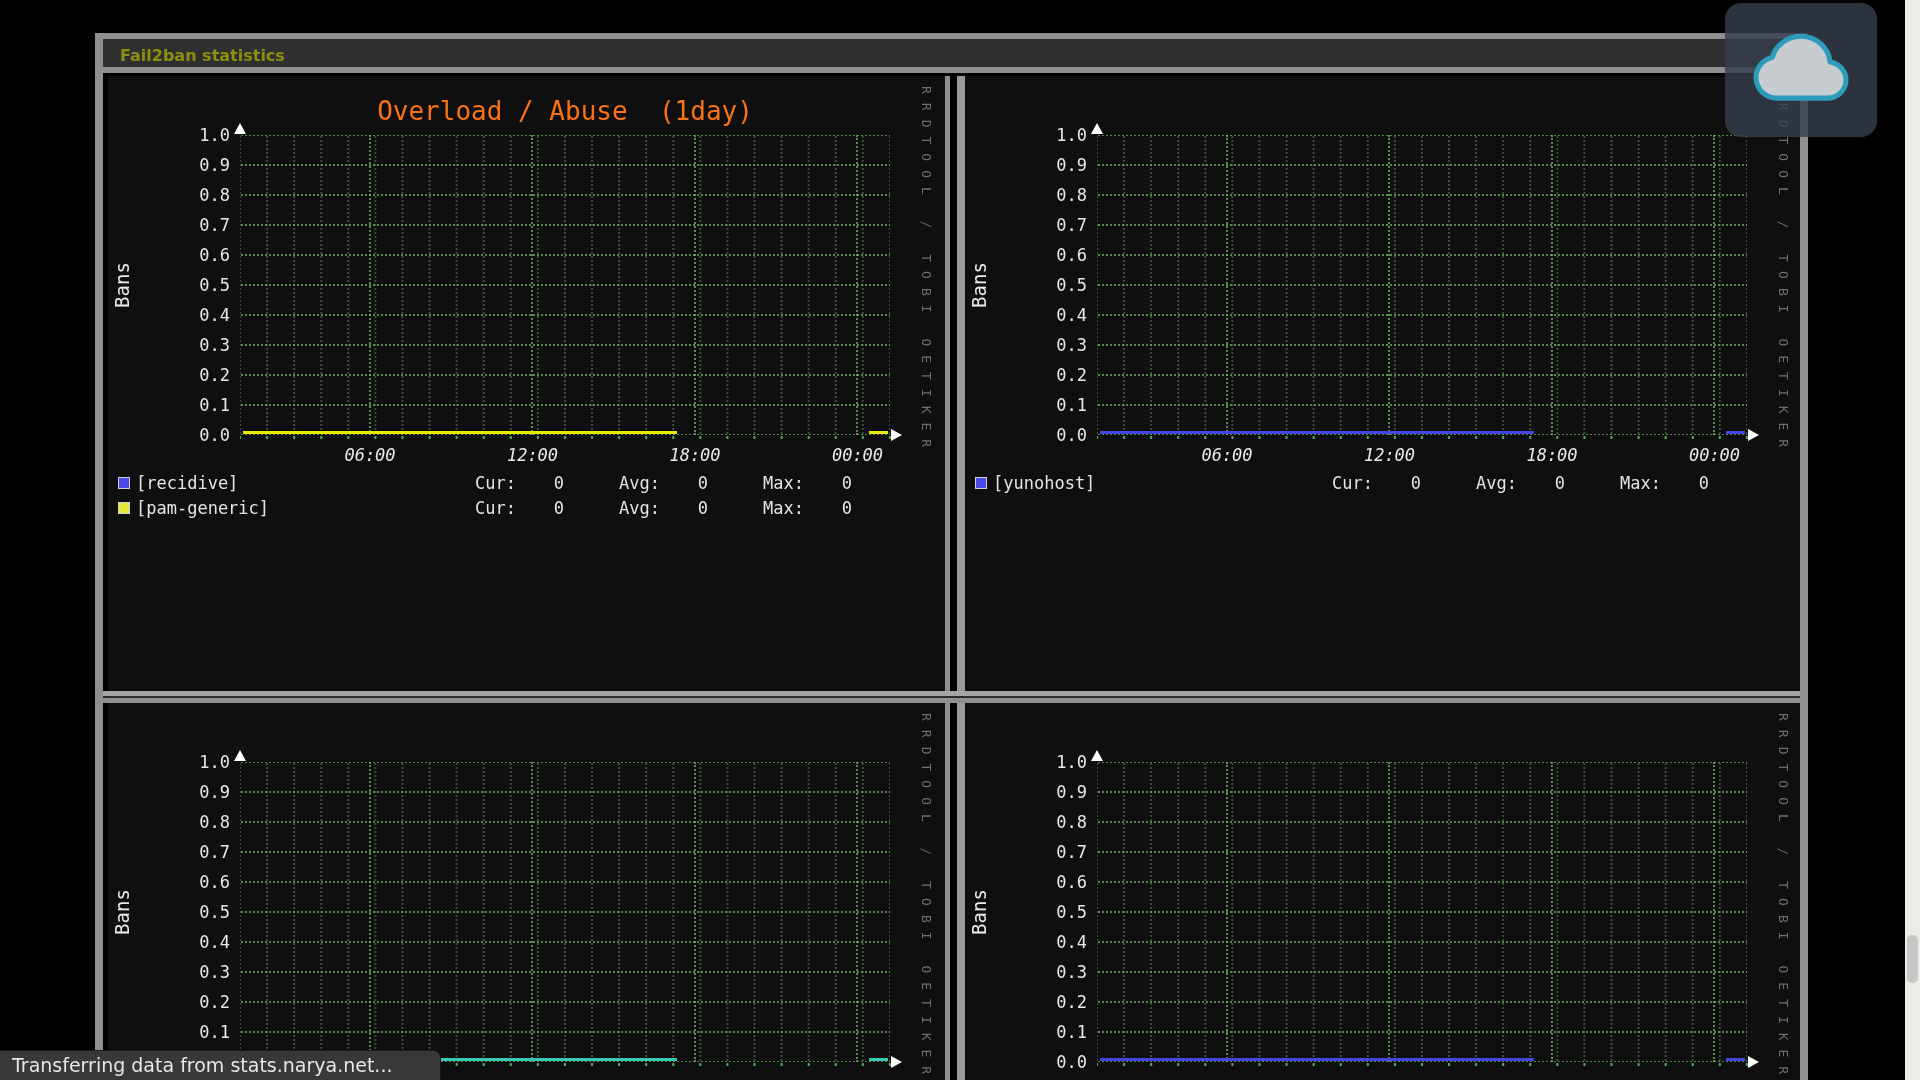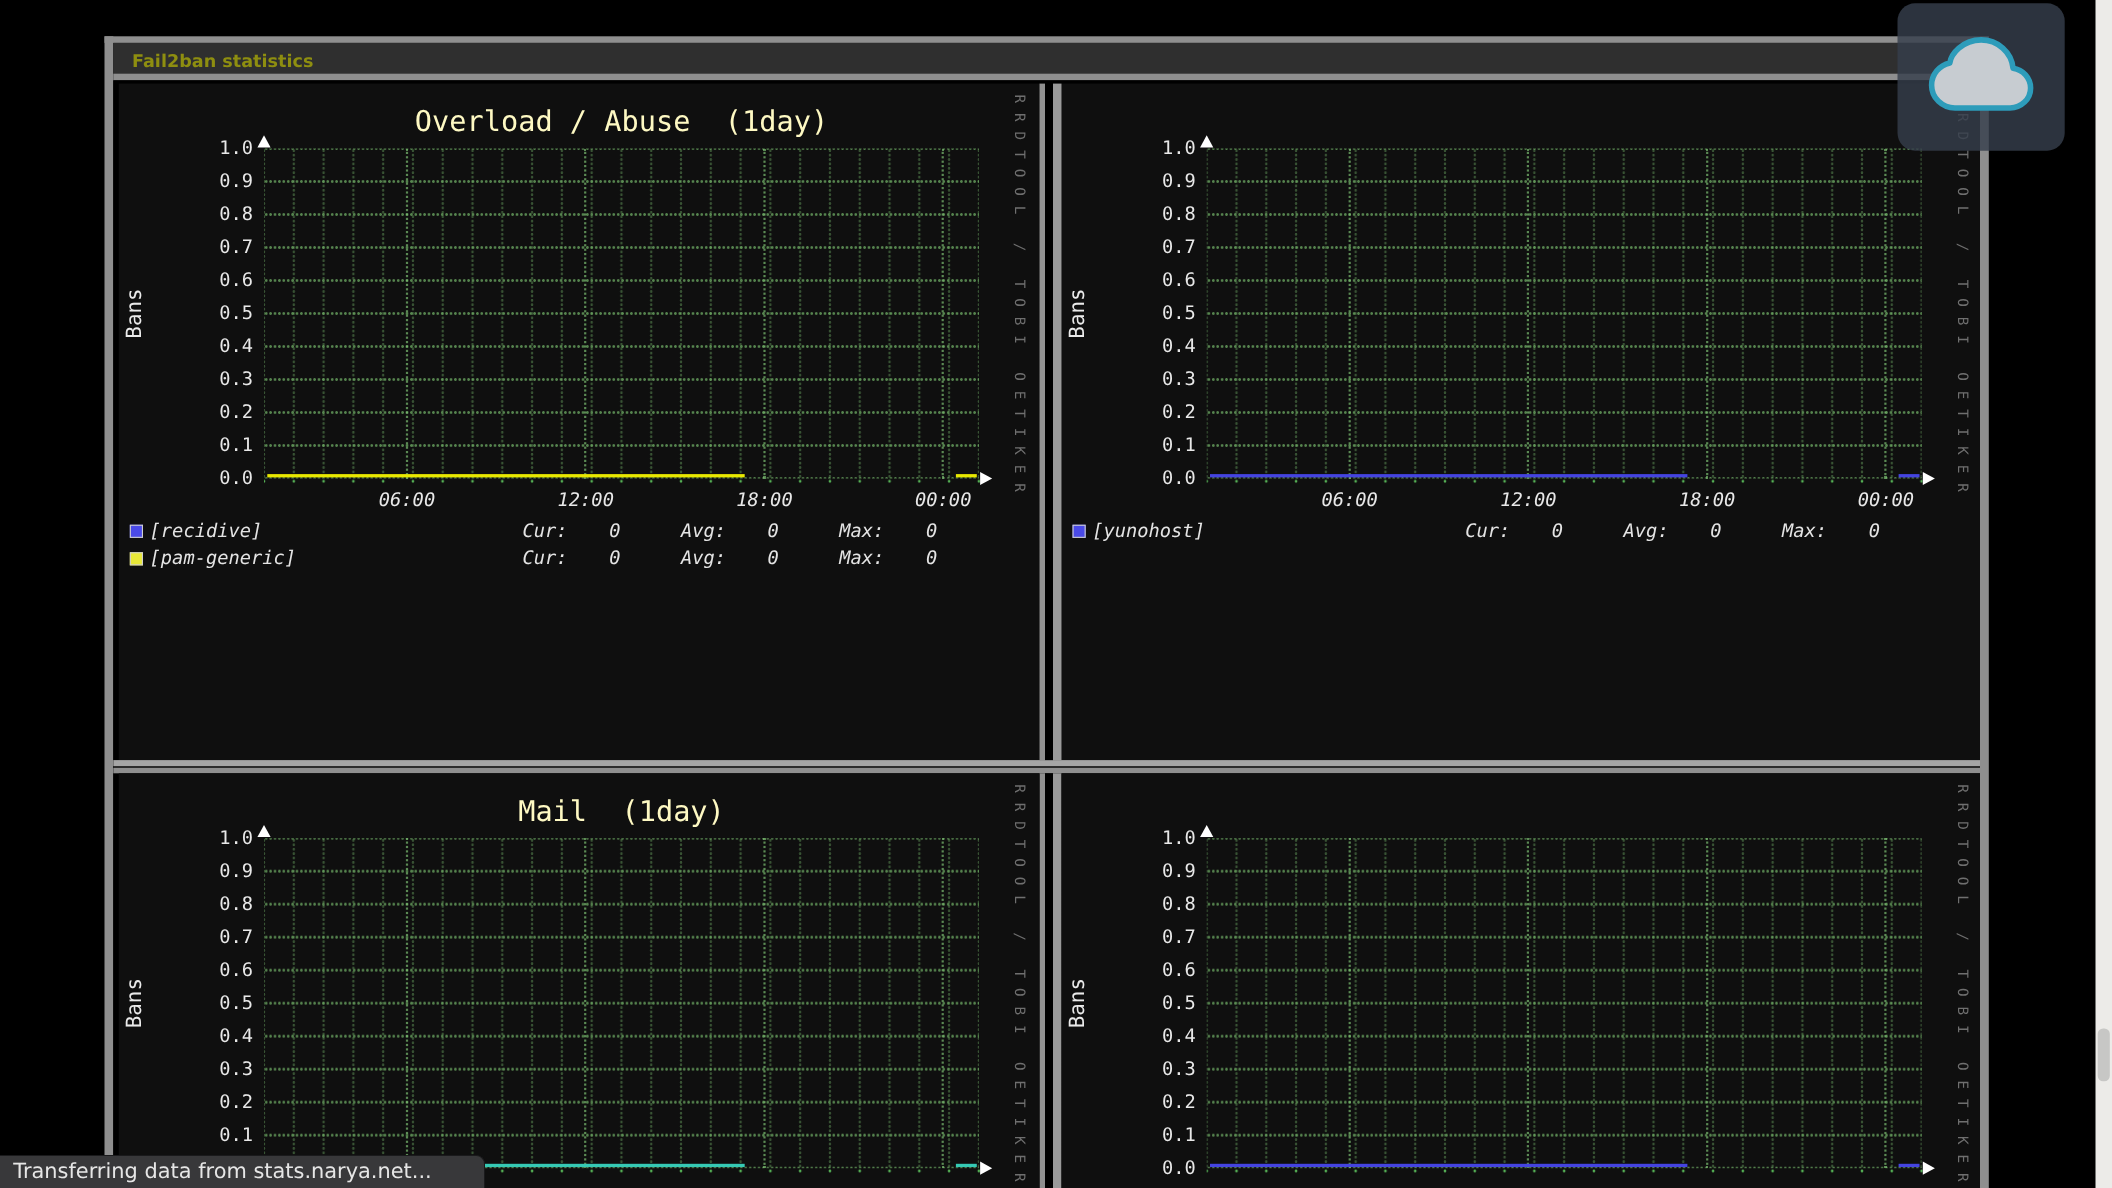--- a/index.html
+++ b/index.html
@@ -27,21 +27,21 @@
 
   
   .panel { position:absolute; background:#0f0f0f; overflow:hidden;
     font-family:"DejaVu Sans Mono", monospace; color:#e2e2e2; }
   #p0 { left:5px;   top:3px;   width:837px; height:615px; }
   #p1 { left:862px; top:3px;   width:835px; height:615px; }
   #p2 { left:5px;   top:630px; width:837px; height:700px; }
   #p3 { left:862px; top:630px; width:835px; height:700px; }
 
   .chart-title { position:absolute; left:132px; top:20px; width:650px; height:30px;
-    text-align:center; font-size:26px; color:#fef9c3; white-space:pre; }
+    text-align:center; font-size:26px; color:#f97316; white-space:pre; }
   .ylabel { position:absolute; left:14px; top:209px; font-size:19px; color:#eaeaea;
     transform:translate(-50%,-50%) rotate(-90deg); white-space:nowrap; }
   .ytick { position:absolute; left:30px; width:92px; height:20px; line-height:20px;
     text-align:right; font-size:17px; color:#e8e8e8; }
   .xtick { position:absolute; top:369px; width:80px; height:20px; line-height:20px;
     text-align:center; font-size:17px; color:#e8e8e8;font-style:italic; }
 
   .plot { position:absolute; left:132px; top:59px; width:650px; height:300px;
     background-image:
       radial-gradient(circle, rgba(112,176,102,.72) 0 1px, transparent 1.45px),
@@ -56,21 +56,21 @@
   .arrow-up { position:absolute; left:-6px; top:-12px; width:0; height:0;
     border-left:6px solid transparent; border-right:6px solid transparent;
     border-bottom:11px solid #fff; }
   .arrow-right { position:absolute; left:651px; top:294px; width:0; height:0;
     border-top:6px solid transparent; border-bottom:6px solid transparent;
     border-left:11px solid #fff; }
   .seg { position:absolute; top:296px; height:3px; }
 
   .legend { position:absolute; left:0; top:394px; width:100%; }
   .lrow { display:flex; align-items:center; padding-left:10px; height:25px;
-    font-size:17px; color:#e4e4e4;font-style:italic; }
+    font-size:17px; color:#e4e4e4; }
   .sw { width:12px; height:12px; border:1px solid #cfcfcf; margin-right:6px; flex:none; }
   .ll { width:339px; } .lk { width:41px; } .lv { width:48px; text-align:right; }
   .lgap { width:55px; }
 
   .watermark { position:absolute; left:826px; top:10px; font-size:13px;
     letter-spacing:9px; color:#6f6f6f; transform:rotate(90deg);
     transform-origin:0 0; white-space:pre; }
 
   
   .status-bar { position:absolute; left:0; top:1050px; width:441px; height:30px;
@@ -196,21 +196,20 @@
         <div class="xtick" style="left: 384.5px;">12:00</div>
         <div class="xtick" style="left: 547px;">18:00</div>
         <div class="xtick" style="left: 709.5px;">00:00</div>
       </div>
 
     <div class="row-divider"></div>
     <div class="col-divider r1"></div>
     <div class="col-divider r2"></div>
 
     <div class="panel" id="p2">
-      <div class="chart-title">Mail  (1day)</div>
       <div class="ylabel">Bans</div>
       <div class="plot">
         <div class="vmaj" style="left:129px"></div>
         <div class="vmaj" style="left:291px"></div>
         <div class="vmaj" style="left:454px"></div>
         <div class="vmaj" style="left:616px"></div>
         <div class="tickstrip"></div>
         <div class="arrow-up"></div>
         <div class="arrow-right"></div>
       <div class="seg" style="left: 3px; width: 434px; background: rgb(53, 201, 180);"></div>

